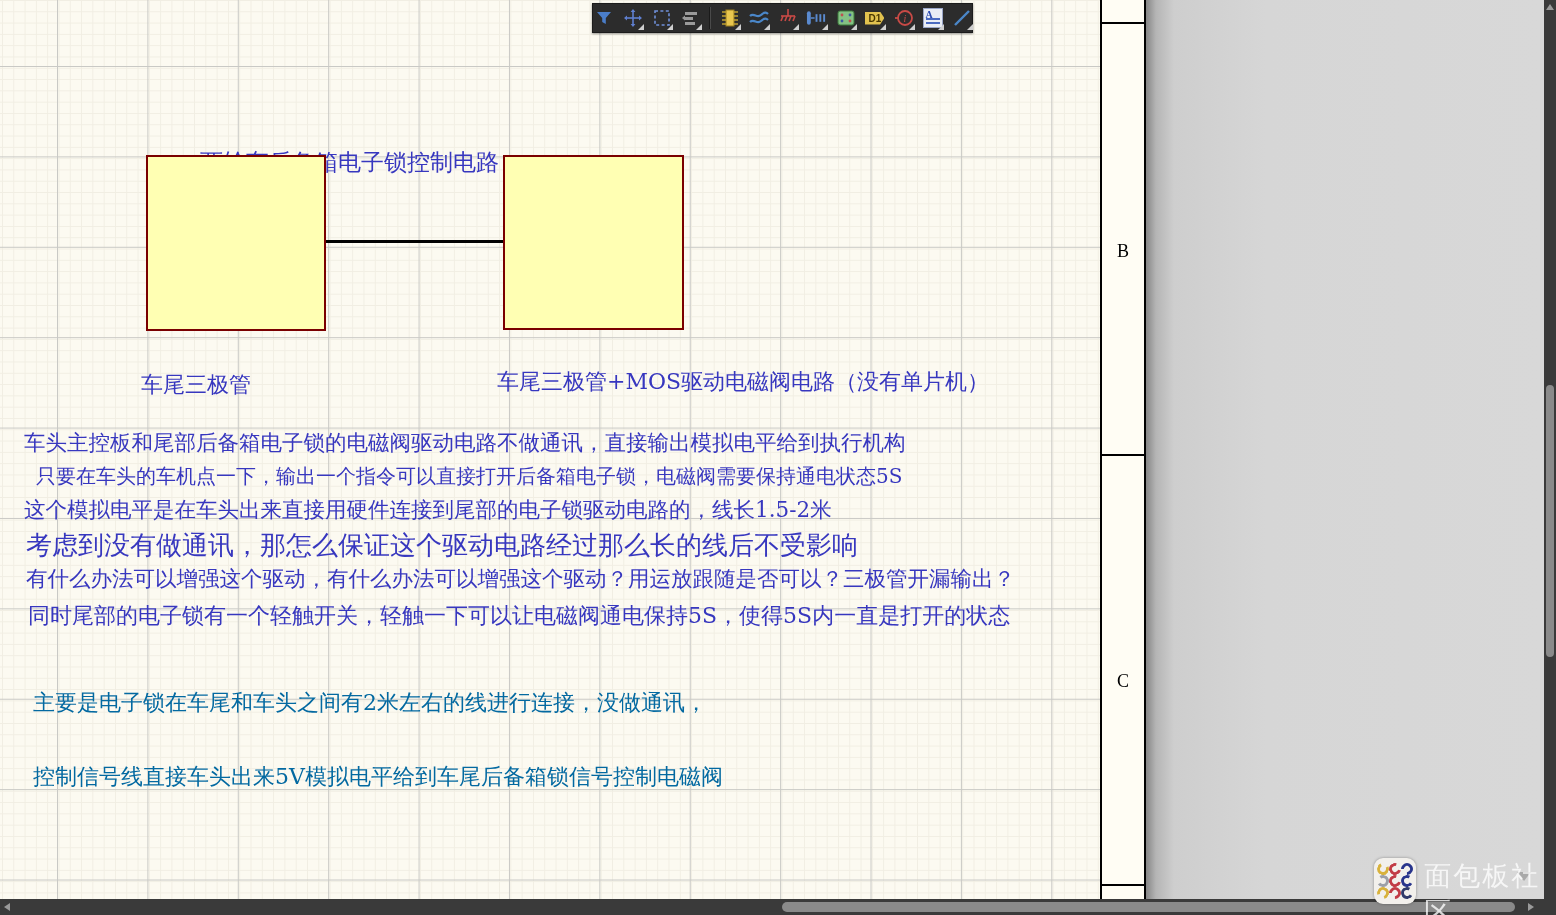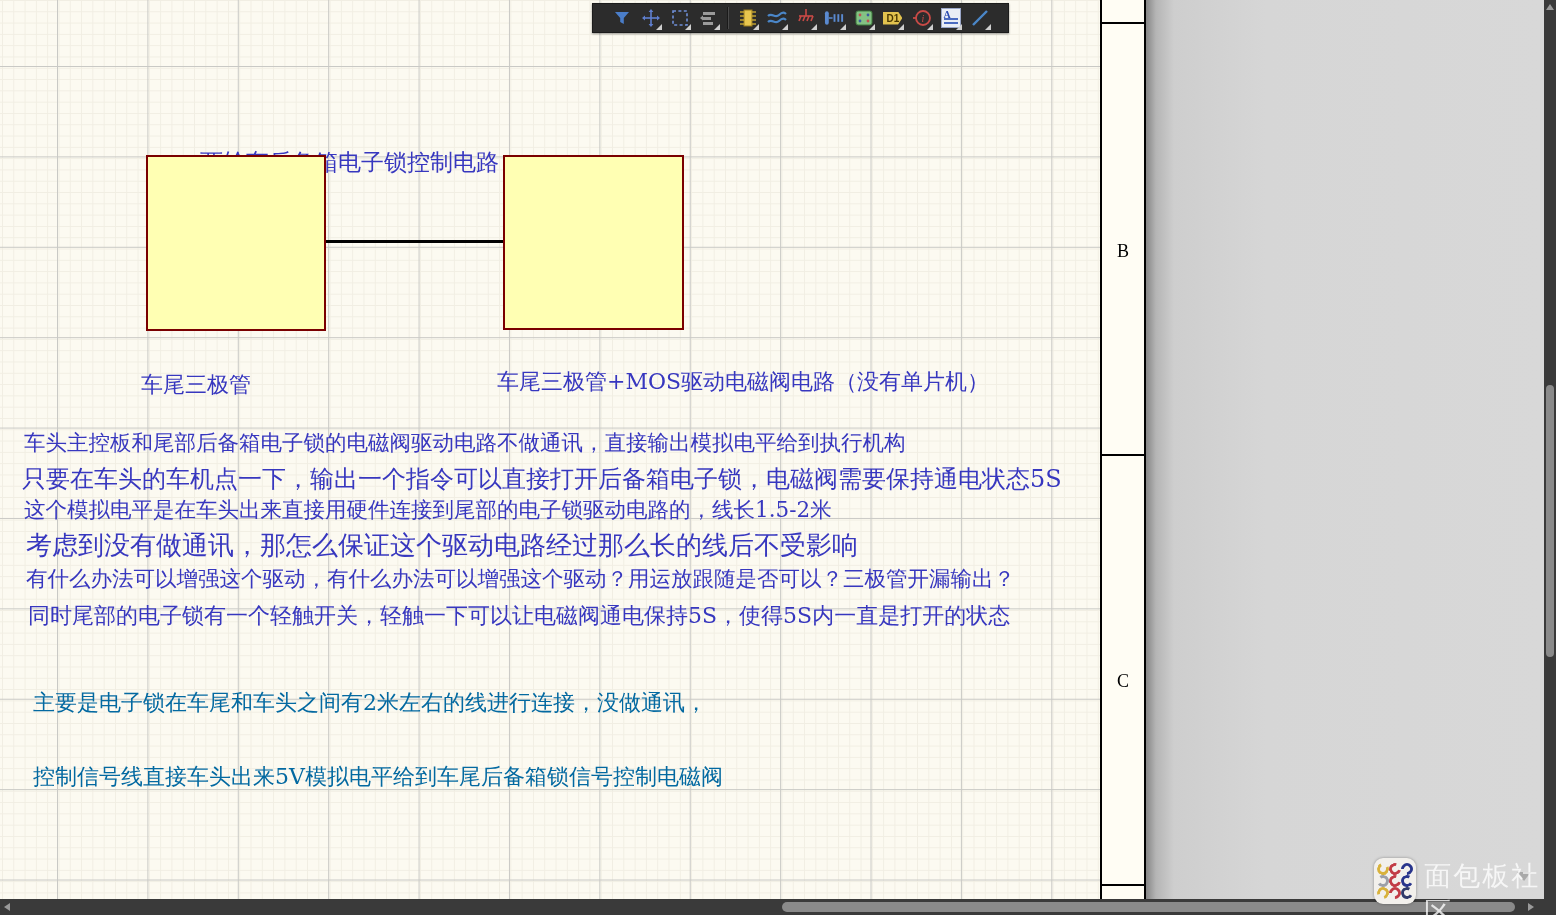--- a/index.html
+++ b/index.html
@@ -25,21 +25,21 @@
   .zone-div{position:absolute;left:1102px;width:42px;height:2px;background:#000;}
   .zone-letter{position:absolute;left:1102px;width:42px;text-align:center;
     font-family:"Liberation Serif","DejaVu Serif",serif;font-size:18px;color:#000;}
 
   
   .outside{position:absolute;left:1146px;top:0;width:398px;height:915px;
     background:linear-gradient(to right,#868686 0px,#b5b5b5 10px,#cecece 28px,#d6d6d6 120px,#d8d8d8 100%);}
 
   
   .toolbar{position:absolute;left:592px;top:3px;height:28px;display:flex;align-items:center;
-    background:#2c2c2c;border:1px solid #1c1c1c;padding:0 18px;gap:8px;box-shadow:0 1px 2px rgba(0,0,0,.4);}
+    background:#2c2c2c;border:1px solid #1c1c1c;padding:0 0;gap:8px;box-shadow:0 1px 2px rgba(0,0,0,.4);}
   .tb-icon{position:relative;width:21px;height:24px;display:flex;align-items:center;justify-content:center;flex:0 0 auto;}
   .tb-icon.dd::after{content:"";position:absolute;right:-1px;bottom:0;
     border-left:6px solid transparent;border-bottom:6px solid #cfcfcf;}
   .tb-sep{width:1px;height:22px;background:#1a1a1a;border-right:1px solid #4a4a4a;flex:0 0 auto;}
   .desig-tag{background:#e2c24e;color:#4a3800;font-size:10px;font-weight:bold;
     padding:1px 3px 1px 4px;clip-path:polygon(0 0,78% 0,100% 50%,78% 100%,0 100%);
     font-family:"Liberation Sans",sans-serif;}
   .txtframe{width:18px;height:18px;background:#e9edf5;border:1px solid #9aa6c8;display:block;position:relative;}
   .txtframe b{position:absolute;left:2px;top:0px;color:#2a4ab0;font-size:10px;font-family:"Liberation Serif",serif;}
   .txtframe i{position:absolute;left:2px;right:2px;height:2px;background:#4a6ac0;}
@@ -192,21 +192,21 @@
   <div class="anno blue" style="left:200px;top:115px;font-size:23px;">两轮车后备箱电子锁控制电路</div>
 
   <div class="sheet-symbol" style="left:146px;top:155px;width:180px;height:176px;"></div>
   <div class="sheet-symbol" style="left:503px;top:155px;width:181px;height:175px;"></div>
   <div class="net-line" style="left:326px;top:240px;width:177px;height:3px;"></div>
 
   <div class="anno blue" style="left:141px;top:338px;font-size:22px;">车尾三极管</div>
   <div class="anno blue" style="left:24px;top:396px;font-size:21.5px;">车头主控板和尾部后备箱电子锁的电磁阀驱动电路不做通讯，直接输出模拟电平给到执行机构</div>
 
   <div class="anno blue" style="left:497px;top:335px;font-size:22px;">车尾三极管+MOS驱动电磁阀电路（没有单片机）</div>
-  <div class="anno blue" style="left:22px;top:431px;font-size:24px;">只要在车头的车机点一下，输出一个指令可以直接打开后备箱电子锁，电磁阀需要保持通电状态5S</div>
+  <div class="anno blue" style="left:36px;top:431px;font-size:20px;">只要在车头的车机点一下，输出一个指令可以直接打开后备箱电子锁，电磁阀需要保持通电状态5S</div>
   <div class="anno blue" style="left:24px;top:463px;font-size:21.5px;">这个模拟电平是在车头出来直接用硬件连接到尾部的电子锁驱动电路的，线长1.5-2米</div>
   <div class="anno blue" style="left:26px;top:496px;font-size:26px;">考虑到没有做通讯，那怎么保证这个驱动电路经过那么长的线后不受影响</div>
   <div class="anno blue" style="left:26px;top:532px;font-size:21.5px;">有什么办法可以增强这个驱动，有什么办法可以增强这个驱动？用运放跟随是否可以？三极管开漏输出？</div>
   <div class="anno blue" style="left:28px;top:569px;font-size:22px;">同时尾部的电子锁有一个轻触开关，轻触一下可以让电磁阀通电保持5S，使得5S内一直是打开的状态</div>
 
   <div class="anno black" style="left:33px;top:610px;font-size:22px;line-height:24.6px;">
     <div>主要是电子锁在车尾和车头之间有2米左右的线进行连接，没做通讯，</div>
     <div>控制信号线直接车头出来5V模拟电平给到车尾后备箱锁信号控制电磁阀</div>
   </div>
 

